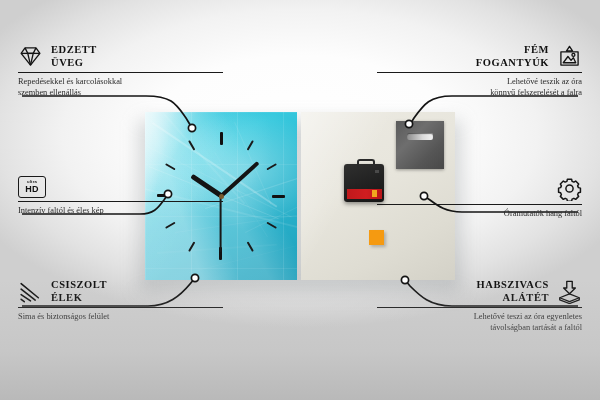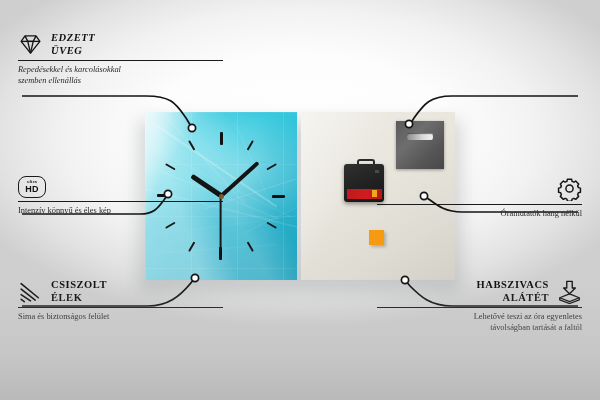--- a/index.html
+++ b/index.html
@@ -95,21 +95,21 @@
   }
   .co-rule{height:1.4px;background:#1a1a1a;margin:3px 0 4px;}
   .co-desc{
     font-family:"Liberation Serif", serif;font-size:8.4px;line-height:10.4px;
     color:#2a2a2a;white-space:pre-line;
   }
   .ico{width:25px;height:25px;flex:0 0 25px;display:block;}
   .ico svg{display:block;width:25px;height:25px;}
 
   .hd-badge{
-    width:26px;height:20px;flex:0 0 26px;border:1.4px solid #1a1a1a;border-radius:8px;
+    width:26px;height:20px;flex:0 0 26px;border:1.4px solid #1a1a1a;border-radius:3px;
     display:flex;flex-direction:column;align-items:center;justify-content:center;line-height:1;
   }
   .hd-badge .u{font-family:"Liberation Sans",sans-serif;font-size:4.2px;font-weight:700;letter-spacing:.2px;color:#1a1a1a;}
   .hd-badge .h{font-family:"Liberation Sans",sans-serif;font-size:9px;font-weight:700;letter-spacing:.3px;color:#111;margin-top:.5px;}
 
   
   .wires{position:absolute;left:0;top:0;width:600px;height:400px;pointer-events:none;}
 </style>
 </head>
 <body>
@@ -207,21 +207,21 @@
     <g fill="#ffffff" stroke="#141414" stroke-width="1.7">
       <circle cx="192" cy="128" r="3.6"></circle>
       <circle cx="168" cy="194" r="3.6"></circle>
       <circle cx="195" cy="278" r="3.6"></circle>
       <circle cx="409" cy="124" r="3.6"></circle>
       <circle cx="424" cy="196" r="3.6"></circle>
       <circle cx="405" cy="280" r="3.6"></circle>
     </g>
   </svg>
 
-  <div class="callout left" style="left:18px;top:32px;font-style:italic;">
+  <div class="callout left" style="left:18px;top:44px;">
     <div class="co-head">
       <span class="ico">
         <svg viewBox="0 0 32 32">
             <g fill="none" stroke="#141414" stroke-width="1.7" stroke-linejoin="round">
           <path d="M4 12 L16 27 L28 12 L23 5 L9 5 Z"></path>
               <path d="M4 12 L28 12"></path>
           <path d="M9 5 L12.5 12 L16 27"></path>
               <path d="M23 5 L19.5 12 L16 27"></path>
               <path d="M12.5 12 L19.5 12"></path>
         </g>
@@ -236,21 +236,21 @@
   </div>
 
   <div class="callout left" style="left:18px;top:176px;">
     <div class="co-head">
       <span class="hd-badge">
         <span class="u">ultra</span>
         <span class="h">HD</span>
       </span>
     </div>
     <div class="co-rule"></div>
-    <div class="co-desc">Intenzív könnyű és éles kép</div>
+    <div class="co-desc">Intenzív faltól és éles kép</div>
   </div>
 
   <div class="callout left" style="left:18px;top:279px;">
     <div class="co-head">
       <span class="ico">
         <svg viewBox="0 0 32 32">
             <g fill="none" stroke="#141414" stroke-width="2" stroke-linecap="round">
           <path d="M4 6 L26 24"></path>
               <path d="M4 13 L22 27"></path>
               <path d="M4 20 L16 28"></path>
@@ -258,34 +258,53 @@
         </g>
           </svg>
       </span>
       <span class="co-title">CSISZOLT
 ÉLEK</span>
     </div>
     <div class="co-rule"></div>
     <div class="co-desc">Sima és biztonságos felület</div>
   </div>
 
+  <div class="callout right" style="left:377px;top:44px;">
+    <div class="co-head">
+      <span class="co-title">FÉM
+FOGANTYÚK</span>
+      <span class="ico">
+        <svg viewBox="0 0 32 32">
+            <g fill="none" stroke="#141414" stroke-width="1.7" stroke-linejoin="round">
+          <path d="M16 3 L12 9 L20 9 Z"></path>
+              <rect x="5" y="10" width="22" height="17"></rect>
+          <path d="M8 24 L14 16 L18 21 L21 17.5 L24 24 Z"></path>
+              <circle cx="21" cy="14" r="1.9"></circle>
+        </g>
+          </svg>
+      </span>
+    </div>
+    <div class="co-rule"></div>
+    <div class="co-desc">Lehetővé teszik az óra
+könnyű felszerelését a falra</div>
+  </div>
 
   <div class="callout right" style="left:377px;top:176px;">
     <div class="co-head">
       <span class="ico">
         <svg viewBox="0 0 32 32">
             <g fill="none" stroke="#141414" stroke-width="1.9" stroke-linejoin="round">
           <path d="M13.3 4.2 h5.4 l.6 2.6 2.3 1 2.3-1.3 3.8 3.8 -1.3 2.3 1 2.3 2.6 .6 v5.4 l-2.6 .6 -1 2.3 1.3 2.3 -3.8 3.8 -2.3-1.3 -2.3 1 -.6 2.6 h-5.4 l-.6-2.6 -2.3-1 -2.3 1.3 -3.8-3.8 1.3-2.3 -1-2.3 -2.6-.6 v-5.4 l2.6-.6 1-2.3 -1.3-2.3 3.8-3.8 2.3 1.3 2.3-1 Z"></path>
           <circle cx="16" cy="16" r="4.6"></circle>
         </g>
           </svg>
       </span>
     </div>
     <div class="co-rule"></div>
-    <div class="co-desc">Óramutatók hang nélkül</div>
+    <div class="co-desc">Óramutatók hang faltól</div>
   </div>
 
   <div class="callout right" style="left:377px;top:279px;">
     <div class="co-head">
       <span class="co-title">HABSZIVACS
 ALÁTÉT</span>
       <span class="ico">
         <svg viewBox="0 0 32 32">
             <g fill="none" stroke="#141414" stroke-width="1.7" stroke-linejoin="round">
           <path d="M12.5 3 h7 v8.5 h4 L16 19 L8.5 11.5 h4 Z"></path>

